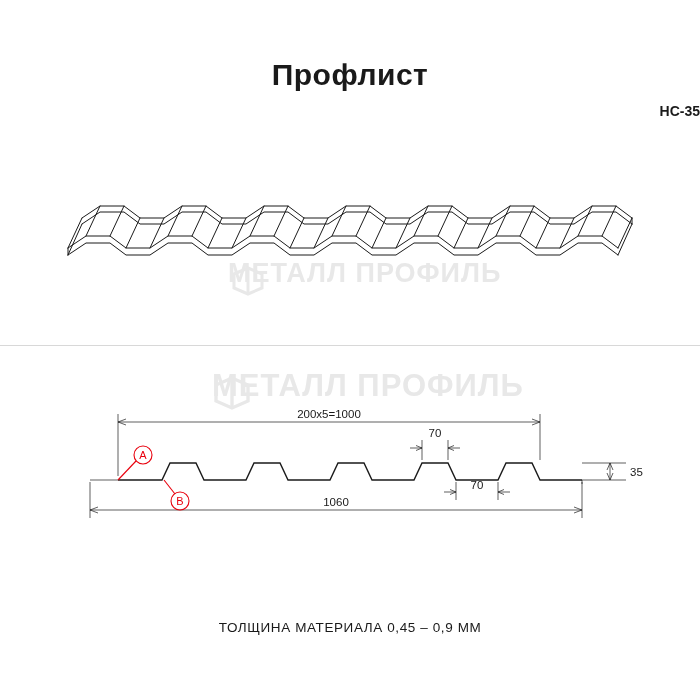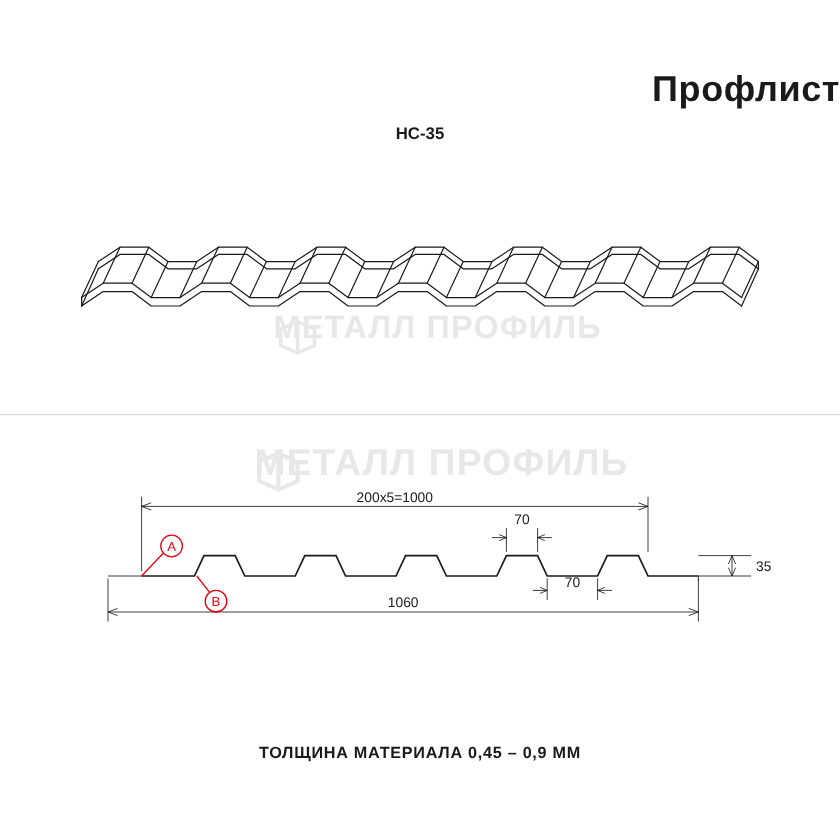--- a/index.html
+++ b/index.html
@@ -18,32 +18,32 @@
   .page {
     position: relative;
     width: 700px;
     height: 700px;
   }
   .title {
     position: absolute;
     top: 58px;
     left: 0;
     width: 700px;
-    text-align: right;
+    text-align: center;
     font-size: 30px;
     font-weight: bold;
     letter-spacing: 0.5px;
     color: #1a1a1a;
   }
   .subtitle {
     position: absolute;
     top: 103px;
     left: 0;
     width: 700px;
-    text-align: center;
+    text-align: right;
     font-size: 14px;
     font-weight: bold;
     color: #1a1a1a;
   }
   .iso-wrap {
     position: absolute;
     top: 180px;
     left: 60px;
     width: 580px;
     height: 130px;
@@ -63,21 +63,21 @@
     width: 570px;
     height: 140px;
   }
   .footer {
     position: absolute;
     top: 620px;
     left: 0;
     width: 700px;
     text-align: center;
     font-size: 13.5px;
-    font-weight: bold;
+    font-weight: normal;
     letter-spacing: 0.6px;
     color: #1a1a1a;
   }
   .wm {
     position: absolute;
     pointer-events: none;
     color: #e8e8e8;
     font-weight: bold;
     font-family: "Liberation Sans", sans-serif;
     white-space: nowrap;

